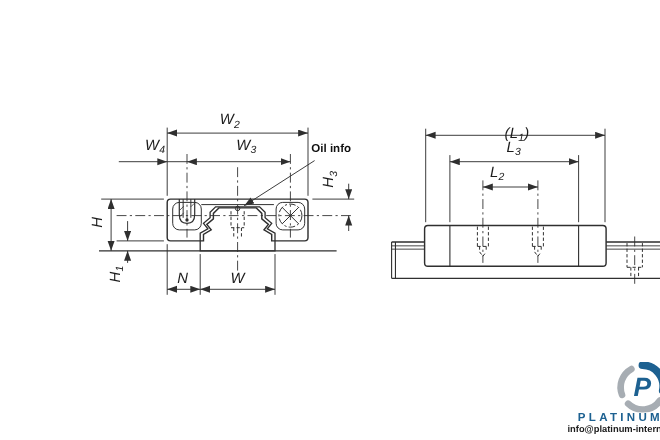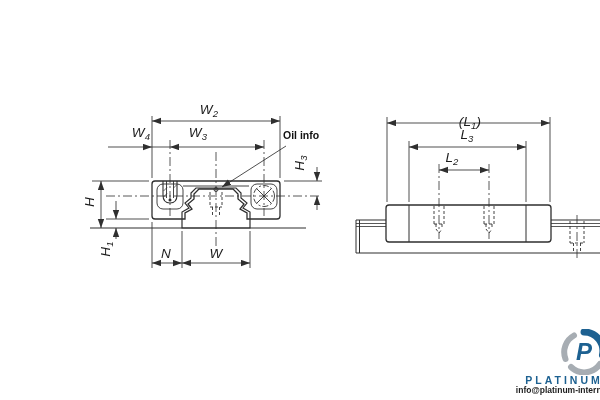--- a/index.html
+++ b/index.html
@@ -143,21 +143,21 @@
       <g stroke-width="0.85">
         <line x1="343" y1="123" x2="506" y2="123" marker-start="url(#ah)" marker-end="url(#ah)"></line>
         <line x1="365" y1="147" x2="482" y2="147" marker-start="url(#ah)" marker-end="url(#ah)"></line>
         <line x1="395" y1="170" x2="445" y2="170" marker-start="url(#ah)" marker-end="url(#ah)"></line>
       </g>
     </g>
   </svg>
 
   <span class="dim" style="left:165px;top:110px"><i>W</i><sub>2</sub></span>
   <span class="dim" style="left:97px;top:133px"><i>W</i><sub>4</sub></span>
-  <span class="dim" style="left:154px;top:133px"><i>W</i><sub>3</sub></span>
+  <span class="dim" style="left:180px;top:133px"><i>W</i><sub>3</sub></span>
   <span class="oil" style="left:239px;top:129px">Oil info</span>
   <span class="dim rot" style="left:256px;top:163px"><i>H</i><sub>3</sub></span>
   <span class="dim rot" style="left:46px;top:202px"><i>H</i><sub></sub></span>
   <span class="dim rot" style="left:62px;top:249px"><i>H</i><sub>1</sub></span>
   <span class="dim" style="left:122px;top:254px"><i>N</i><sub></sub></span>
   <span class="dim" style="left:172px;top:254px"><i>W</i><sub></sub></span>
 
   <span class="dim" style="left:426px;top:122px"><i>(</i><i>L</i><sub>1</sub><i>)</i></span>
   <span class="dim" style="left:423px;top:135px"><i>L</i><sub>3</sub></span>
   <span class="dim" style="left:408px;top:158px"><i>L</i><sub>2</sub></span>

